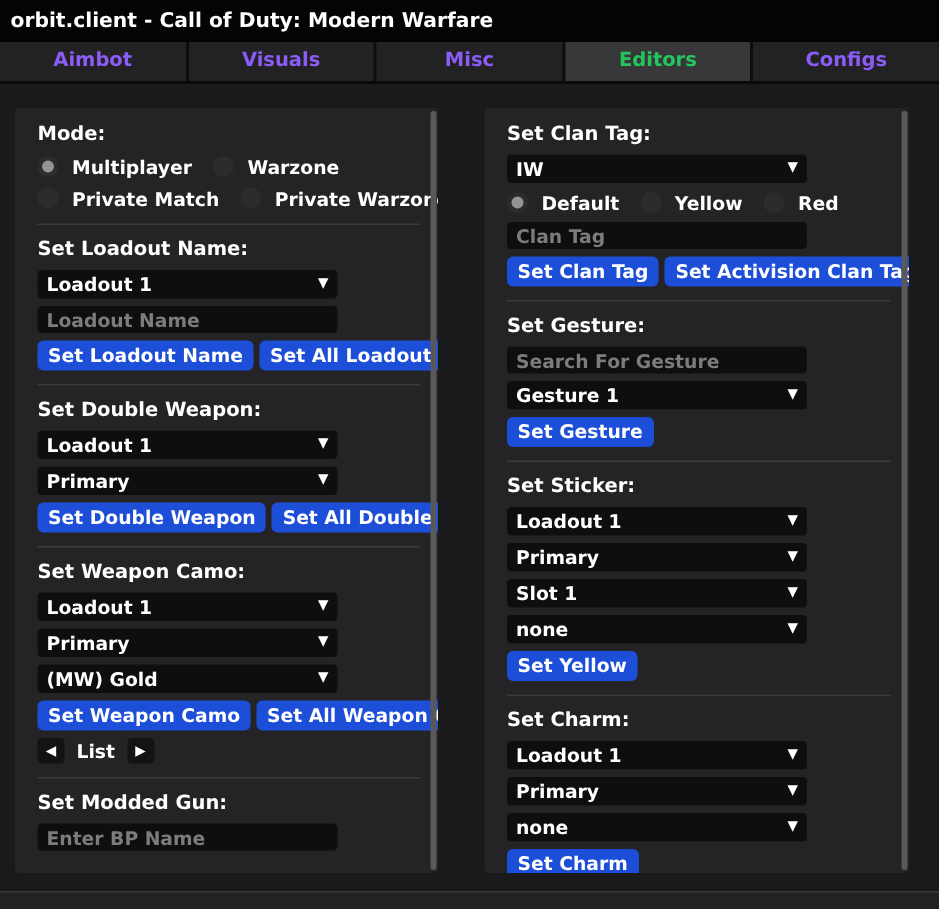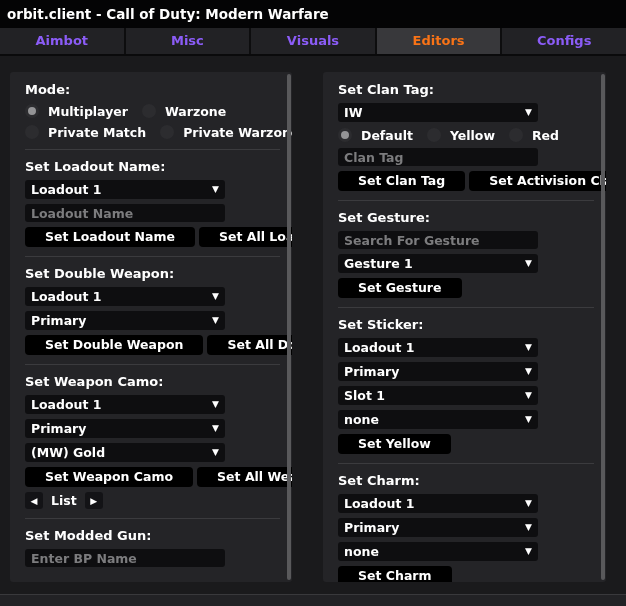--- a/index.html
+++ b/index.html
@@ -17,21 +17,21 @@
   }
   
   .tabbar{display:flex;height:26px;background:#0d0d0e;border-bottom:2px solid #0a0a0b}
   .tab{
     flex:1;text-align:center;line-height:26px;
     font-size:13px;font-weight:bold;color:#8b5cf6;
     background:#222225;border-right:2px solid #0d0d0e;cursor:default;
     overflow:hidden;white-space:nowrap;
   }
   .tab:last-child{border-right:none}
-  .tab.active{background:#38383b;color:#f97316}
+  .tab.active{background:#38383b;color:#22c55e}
   
   .main{position:absolute;top:56px;left:0;right:0;bottom:0;background:#1a1a1c}
   .panel{
     position:absolute;top:16px;height:510px;width:282px;
     background:#242427;border-radius:3px;overflow:hidden;
     padding:10px 0 0 15px;box-sizing:border-box;
   }
   #left-panel{left:10px}
   #right-panel{left:323px;width:283px}
   .sb{
@@ -50,22 +50,22 @@
   .dd-arrow{color:#fff;font-size:9px;line-height:1}
   .tin{
     display:block;width:200px;height:18px;background:#0e0e10;border:none;
     border-radius:3px;margin:0 0 5px;padding:0 6px;box-sizing:border-box;
     color:#c4b5fd;font-size:12.5px;font-weight:bold;outline:none;
     font-family:"DejaVu Sans", sans-serif;
   }
   .tin::placeholder{color:#7c7c7e;opacity:1}
   .btn-row{display:flex;gap:4px;margin:0 0 5px;white-space:nowrap}
   .btn{
-    height:20px;line-height:20px;background:#000000;border-radius:4px;
-    padding:0 20px;color:#fff;font-size:12.5px;font-weight:bold;
+    height:20px;line-height:20px;background:#1d4ed8;border-radius:4px;
+    padding:0 7px;color:#fff;font-size:12.5px;font-weight:bold;
     flex:0 0 auto;cursor:default;white-space:nowrap;
   }
   .radio-row{display:flex;align-items:center;height:16px;margin:0 0 5px}
   .radio{width:14px;height:14px;border-radius:50%;background:#2c2c2f;margin-right:9px;flex:none;box-sizing:border-box;cursor:default}
   .radio.sel{background:#949496;border:3px solid #2c2c2f}
   .radio-label{font-size:12.5px;font-weight:bold;color:#fff;margin-right:14px;white-space:nowrap}
   .list-row{display:flex;align-items:center;margin:0 0 5px}
   .arrow-btn{
     width:18px;height:17px;background:#131316;border-radius:3px;color:#fff;
     font-size:9px;display:flex;align-items:center;justify-content:center;cursor:default;
@@ -74,22 +74,22 @@
   
   .footer{position:absolute;left:0;right:0;bottom:0;height:11px;background:#222225;border-top:1px solid #39393c}
 </style>
 </head>
 <body>
 
 <div class="titlebar">orbit.client - Call of Duty: Modern Warfare</div>
 
 <div class="tabbar">
   <div class="tab">Aimbot</div>
+  <div class="tab">Visuals</div>
   <div class="tab">Misc</div>
-  <div class="tab">Visuals</div>
   <div class="tab active">Editors</div>
   <div class="tab">Configs</div>
 </div>
 
 <div class="main">
 
   <div class="panel" id="left-panel">
 
     <div class="sec-label">Mode:</div>
     <div class="radio-row">

